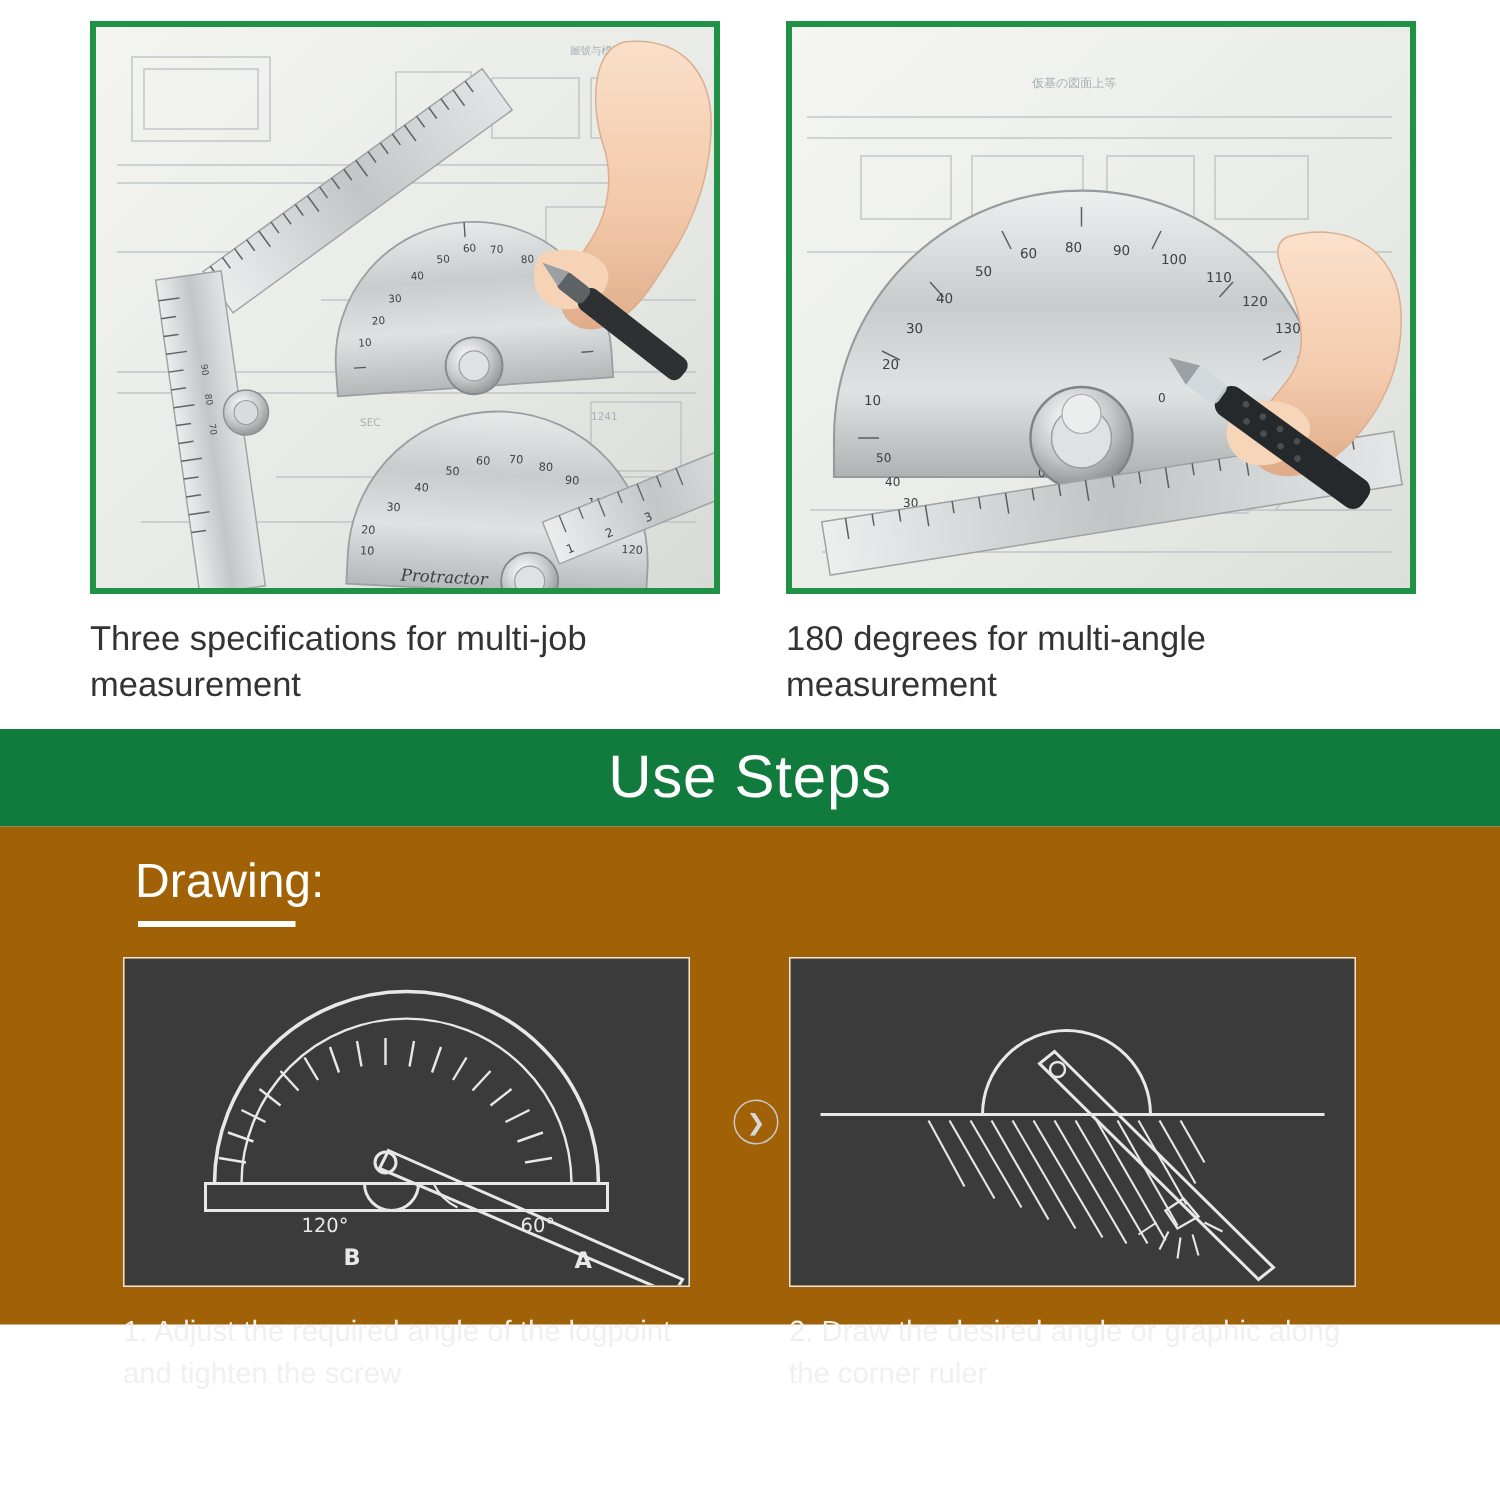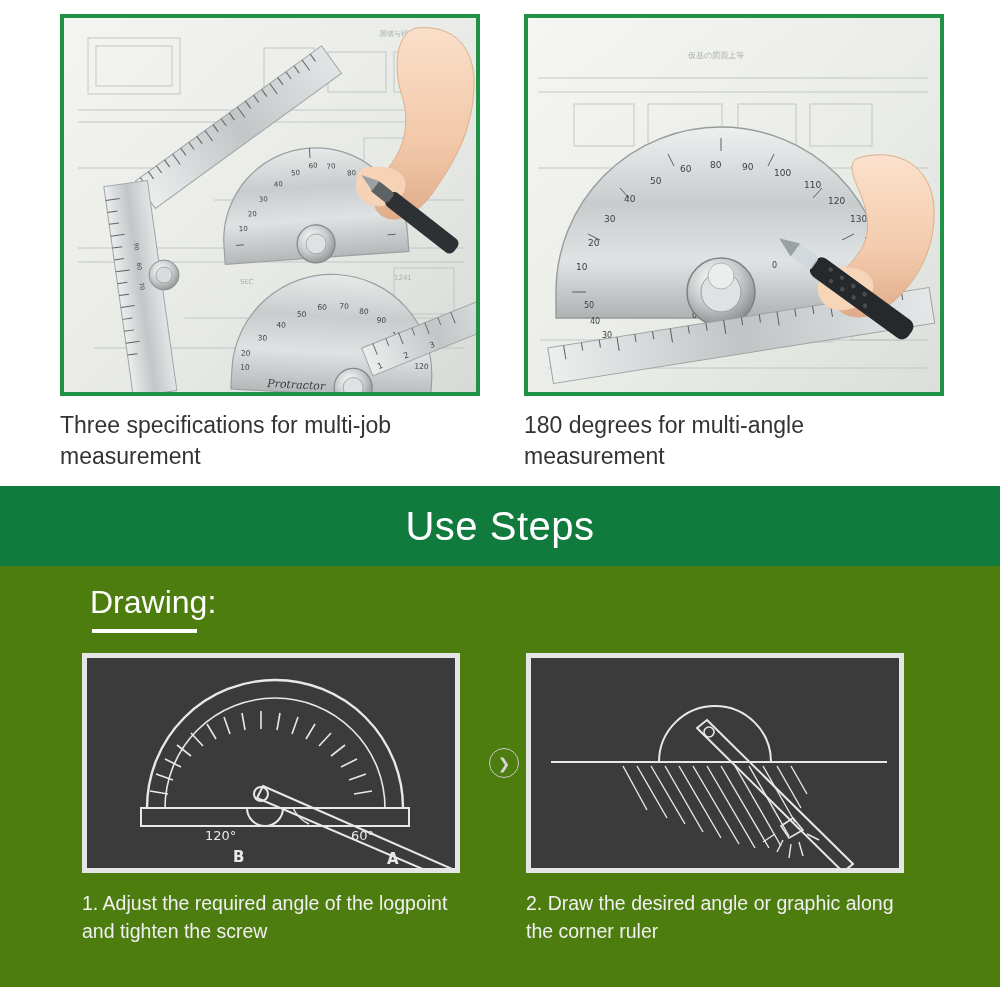--- a/index.html
+++ b/index.html
@@ -42,37 +42,37 @@
     font-size: 23px;
     color: #333333;
     line-height: 1.35;
     padding-top: 14px;
     font-family: "Liberation Sans", sans-serif;
   }
 
   
   .banner {
     margin-top: 14px;
-    height: 80px;
+    height: 65px;
     background: #117a3d;
     display: flex;
     align-items: center;
     justify-content: center;
   }
   .banner-title {
     color: #ffffff;
     font-size: 40px;
     letter-spacing: 0.5px;
     font-family: "Liberation Sans", sans-serif;
   }
 
   
   .steps {
-    background: #4d7c0f;
-    height: 421px;
+    background: #a16207;
+    height: 332px;
     padding: 18px 60px 0 60px;
     box-sizing: border-box;
     position: relative;
   }
   .steps-heading {
     color: #ffffff;
     font-size: 32px;
     padding-left: 30px;
     font-family: "Liberation Sans", sans-serif;
   }
@@ -88,21 +88,21 @@
     margin-top: 20px;
     padding-left: 22px;
     gap: 0;
   }
   .step-col {
     width: 400px;
   }
   .step-figure {
     width: 378px;
     height: 220px;
-    border: 5px solid #e5e5e5;
+    border: 1px solid #e5e5e5;
     box-sizing: border-box;
     position: relative;
     overflow: hidden;
   }
   .step-arrow {
     width: 44px;
     display: flex;
     align-items: center;
     justify-content: center;
     height: 220px;

